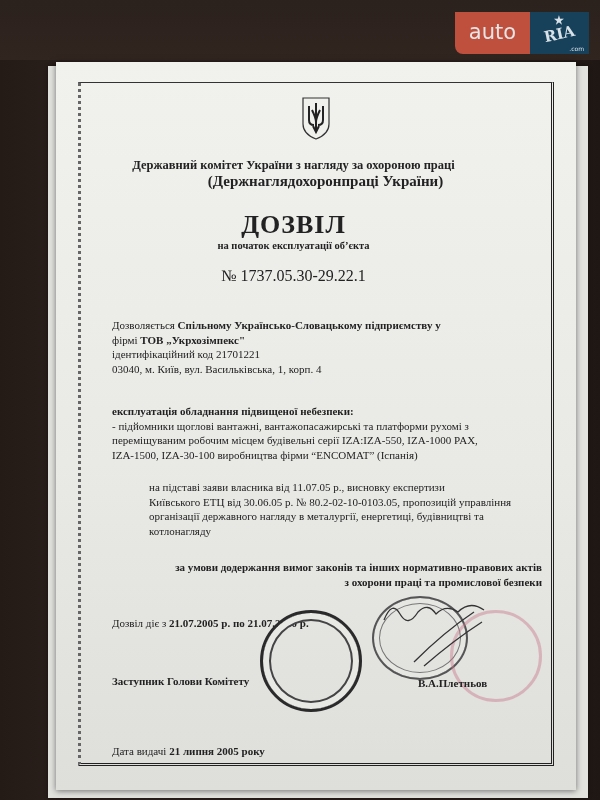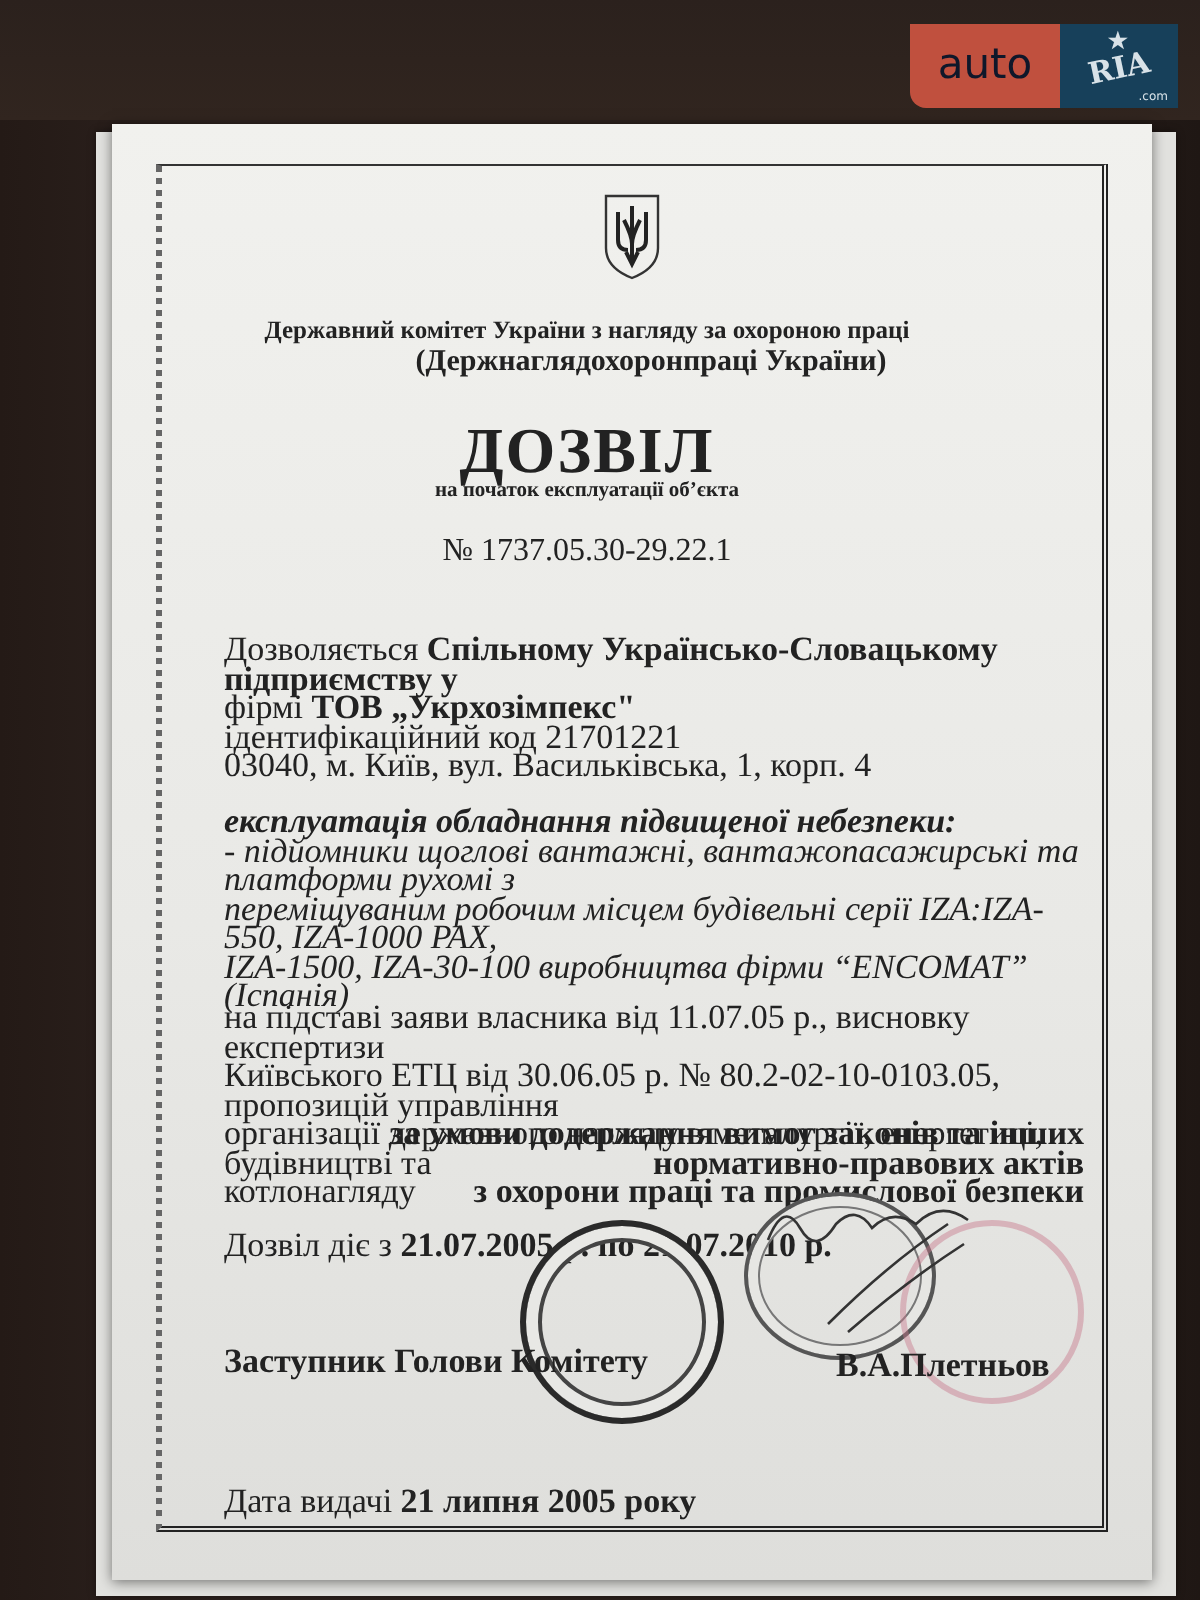--- a/index.html
+++ b/index.html
@@ -18,33 +18,33 @@
     position: absolute; left: 56px; top: 62px; width: 520px; height: 728px;
     background: linear-gradient(180deg, #f1f1ee 0%, #e9e9e6 55%, #dededb 100%);
     box-shadow: 0 1px 6px rgba(0,0,0,.5);
   }
   .frame {
     position: absolute; left: 22px; top: 20px; width: 470px; height: 680px;
     border-top: 1.5px solid #333; border-bottom: 3px double #222;
     border-left: 3px dotted #666; border-right: 3px double #222;
   }
   .emblem { position: absolute; left: 245px; top: 34px; width: 30px; height: 44px; }
-  .text { position: absolute; color: #222; font-size: 17px; line-height: 14.5px; }
+  .text { position: absolute; color: #222; font-size: 11px; line-height: 14.5px; }
   .center { text-align: center; width: 475px; left: 0; }
   .b { font-weight: bold; }
   .h-org { top: 96px; font-weight: bold; font-size: 12.5px; }
   .h-org2 { top: 112px; font-weight: bold; font-size: 15px; padding-left: 32px; }
-  .title { top: 148px; font-weight: bold; font-size: 32px; line-height: 30px; letter-spacing: 1px; }
+  .title { top: 148px; font-weight: bold; font-size: 26px; line-height: 30px; letter-spacing: 1px; }
   .subtitle { top: 177px; font-weight: bold; font-size: 10.5px; }
   .number { top: 204px; font-weight: normal; font-size: 16px; line-height: 20px; }
   .para { left: 56px; width: 430px; }
   .stamp { position: absolute; border-radius: 50%; }
   .logo { position: absolute; left: 455px; top: 12px; height: 42px; width: 134px; display: flex; }
   .logo-auto { width: 75px; height: 42px; background: #c0503e; border-radius: 0 0 0 8px;
-    color: #0f172a; font-family: "DejaVu Sans", sans-serif; font-size: 21px; line-height: 40px; text-align: center; }
+    color: #e5e5e5; font-family: "DejaVu Sans", sans-serif; font-size: 21px; line-height: 40px; text-align: center; }
   .logo-ria { width: 59px; height: 42px; background: #17405a; color: #d8e2e8; position: relative;
     font-family: "DejaVu Serif", serif; font-weight: bold; font-size: 15px; text-align: center; }
   .logo-ria .star { position: absolute; left: 24px; top: 2px; font-size: 11px; }
   .logo-ria .ria { position: absolute; left: 4px; top: 13px; width: 51px; transform: rotate(-12deg); }
   .logo-ria .com { position: absolute; right: 5px; bottom: 2px; font-size: 6px; font-weight: normal; font-family: "DejaVu Sans", sans-serif; }
 </style>
 </head>
 <body>
 
 <div class="desk-top"></div>
@@ -74,28 +74,28 @@
   <div class="text center subtitle">на початок експлуатації об’єкта</div>
   <div class="text center number">№ 1737.05.30-29.22.1</div>
 
   <div class="text para" style="top:256px;">
     <div><span>Дозволяється </span><span class="b">Спільному Українсько-Словацькому підприємству у</span></div>
     <div><span>фірмі </span><span class="b">ТОВ „Укрхозімпекс"</span></div>
     <div>ідентифікаційний код 21701221</div>
     <div>03040, м. Київ, вул. Васильківська, 1, корп. 4</div>
   </div>
 
-  <div class="text para" style="top:342px;font-style:italic;">
+  <div class="text para" style="top:342px;">
     <div class="b">експлуатація обладнання підвищеної небезпеки:</div>
     <div>- підйомники щоглові вантажні, вантажопасажирські та платформи рухомі з</div>
     <div>переміщуваним робочим місцем будівельні серії IZA:IZA-550, IZA-1000 PAX,</div>
     <div>IZA-1500, IZA-30-100 виробництва фірми “ENCOMAT” (Іспанія)</div>
   </div>
 
-  <div class="text para" style="top:440px;">
+  <div class="text para" style="top:418px;margin-left:37px;">
     <div>на підставі заяви  власника від 11.07.05 р., висновку експертизи</div>
     <div>Київського ЕТЦ від 30.06.05 р. № 80.2-02-10-0103.05, пропозицій управління</div>
     <div>організації державного нагляду в металургії, енергетиці, будівництві та</div>
     <div>котлонагляду</div>
   </div>
 
   <div class="text para b" style="top:498px;text-align:right;">
     <div>за умови додержання вимог законів та інших нормативно-правових актів</div>
     <div>з охорони праці та промислової безпеки</div>
   </div>

